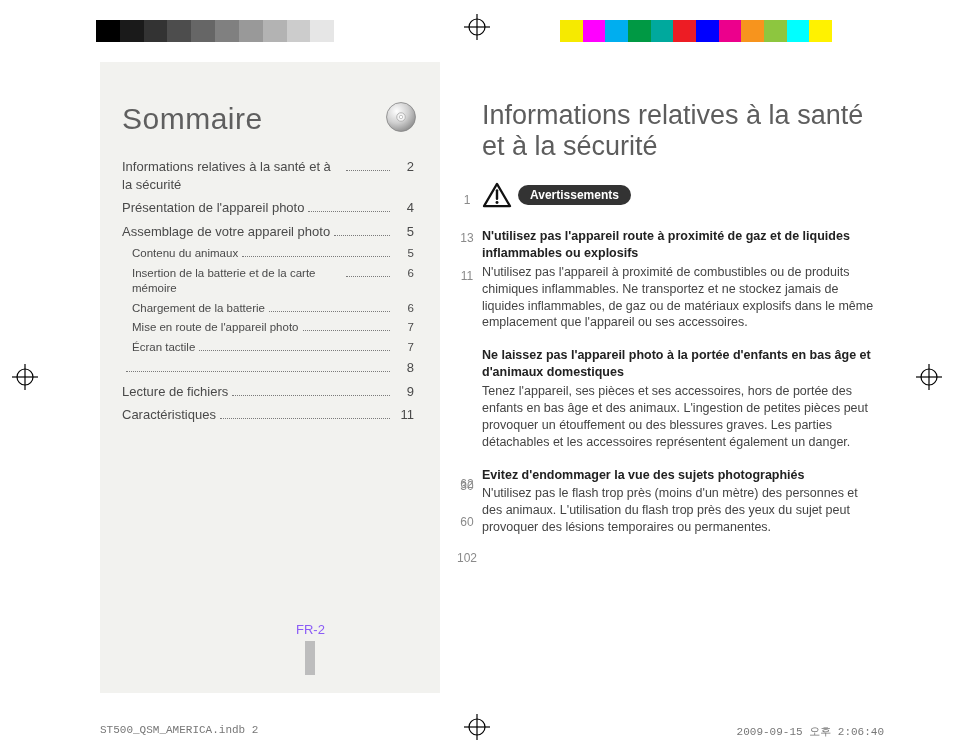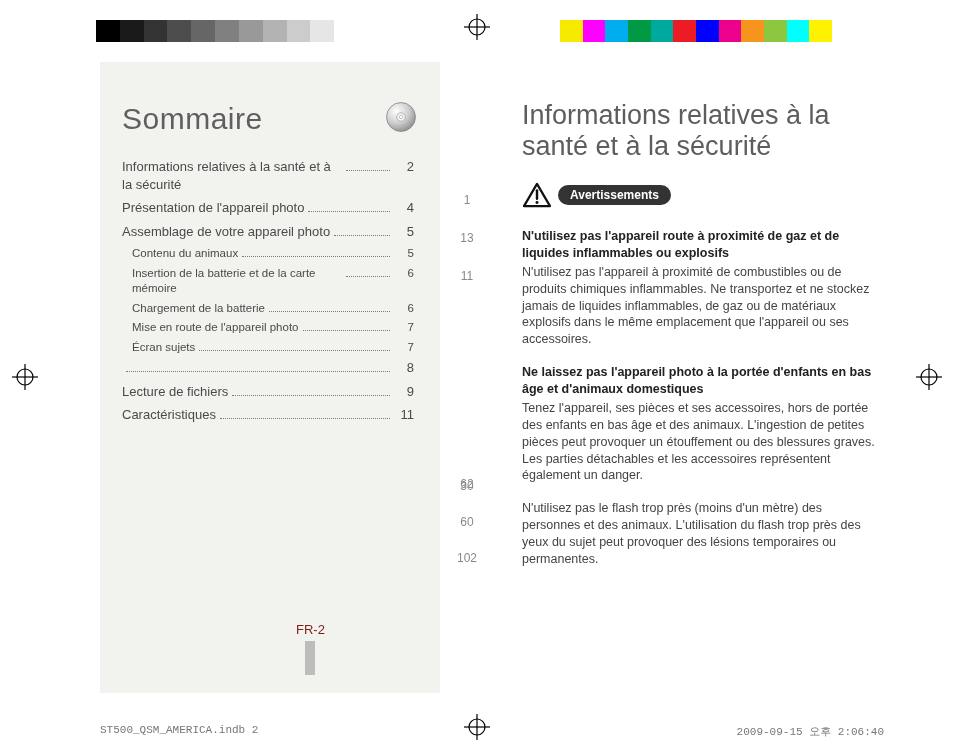--- a/index.html
+++ b/index.html
@@ -13,21 +13,21 @@
   .huebar { position: absolute; left: 560px; top: 0; width: 272px; height: 22px; display: flex; }
   .huebar span { flex: 1; }
   .regmark { position: absolute; width: 26px; height: 26px; }
   .regmark circle { fill: none; stroke: #000; stroke-width: 1.2; }
   .regmark line { stroke: #000; stroke-width: 1.2; }
   .reg-top  { left: 464px; top: 14px; }
   .reg-left { left: 12px;  top: 364px; }
   .reg-right{ left: 916px; top: 364px; }
   .reg-bot  { left: 464px; top: 714px; }
 
-  .content { position: absolute; top: 62px; left: 100px; right: 70px; bottom: 60px; display: flex; gap: 40px; }
+  .content { position: absolute; top: 62px; left: 100px; right: 70px; bottom: 60px; display: flex; }
 
   
   .sommaire {
     background: #f2f2ef;
     width: 340px;
     padding: 40px 26px 20px 22px;
     position: relative;
   }
   .sommaire h1 {
     font-weight: 300;
@@ -58,21 +58,21 @@
     color: #8a8a8a;
     line-height: 1;
   }
   .right-numbers div { position: absolute; left: 14px; text-align: center; width: 22px; }
 
   .fr-tag {
     position: absolute;
     left: 196px;
     bottom: 18px;
     font-size: 13px;
-    color: #7f1d1d;
+    color: #8b5cf6;
     text-align: center;
   }
   .fr-bar {
     width: 10px; height: 34px; background: #bdbdbd;
     margin: 4px auto 0;
   }
 
   
   .rightcol { flex: 1; padding: 38px 6px 0 42px; }
   .rightcol h1 {
@@ -201,21 +201,21 @@
               <span class="toc-title">Chargement de la batterie</span>
               <span class="toc-dots"></span>
               <span class="toc-page">6</span>
             </div>
             <div class="toc-row">
               <span class="toc-title">Mise en route de l'appareil photo</span>
               <span class="toc-dots"></span>
               <span class="toc-page">7</span>
             </div>
             <div class="toc-row">
-              <span class="toc-title">Écran sujets</span>
+              <span class="toc-title">Écran tactile</span>
               <span class="toc-dots"></span>
               <span class="toc-page">7</span>
             </div>
           </div>
           <div class="toc-row">
             <span class="toc-dots"></span>
             <span class="toc-page">8</span>
           </div>
           <div class="toc-row">
             <span class="toc-title">Lecture de fichiers</span>
@@ -253,21 +253,21 @@
           <polygon points="16,2 30,26 2,26" fill="none" stroke="#111" stroke-width="2.4" stroke-linejoin="round"></polygon>
           <line x1="16" y1="9" x2="16" y2="18" stroke="#111" stroke-width="2.6" stroke-linecap="round"></line>
           <circle cx="16" cy="22" r="1.6" fill="#111"></circle>
         </svg>
         <span class="warn-pill">Avertissements</span>
       </div>
 
       <div id="warn-blocks">
           <div class="warn-block"><b>N'utilisez pas l'appareil route à proximité de gaz et de liquides inflammables ou explosifs</b><span>N'utilisez pas l'appareil à proximité de combustibles ou de produits chimiques inflammables. Ne transportez et ne stockez jamais de liquides inflammables, de gaz ou de matériaux explosifs dans le même emplacement que l'appareil ou ses accessoires.</span></div>
           <div class="warn-block"><b>Ne laissez pas l'appareil photo à la portée d'enfants en bas âge et d'animaux domestiques</b><span>Tenez l'appareil, ses pièces et ses accessoires, hors de portée des enfants en bas âge et des animaux. L'ingestion de petites pièces peut provoquer un étouffement ou des blessures graves. Les parties détachables et les accessoires représentent également un danger.</span></div>
-          <div class="warn-block"><span>N'utilisez pas le flash trop près (moins d'un mètre) des personnes et des animaux. L'utilisation du flash trop près des yeux du sujet peut provoquer des lésions temporaires ou permanentes.</span></div>
+          <div class="warn-block"><b>Evitez d'endommager la vue des sujets photographiés</b><span>N'utilisez pas le flash trop près (moins d'un mètre) des personnes et des animaux. L'utilisation du flash trop près des yeux du sujet peut provoquer des lésions temporaires ou permanentes.</span></div>
         </div>
     </div>
 
   </div>
 
   <div class="footer">
     <span>ST500_QSM_AMERICA.indb   2</span>
     <span>2009-09-15   오후 2:06:40</span>
   </div>
 </div>

